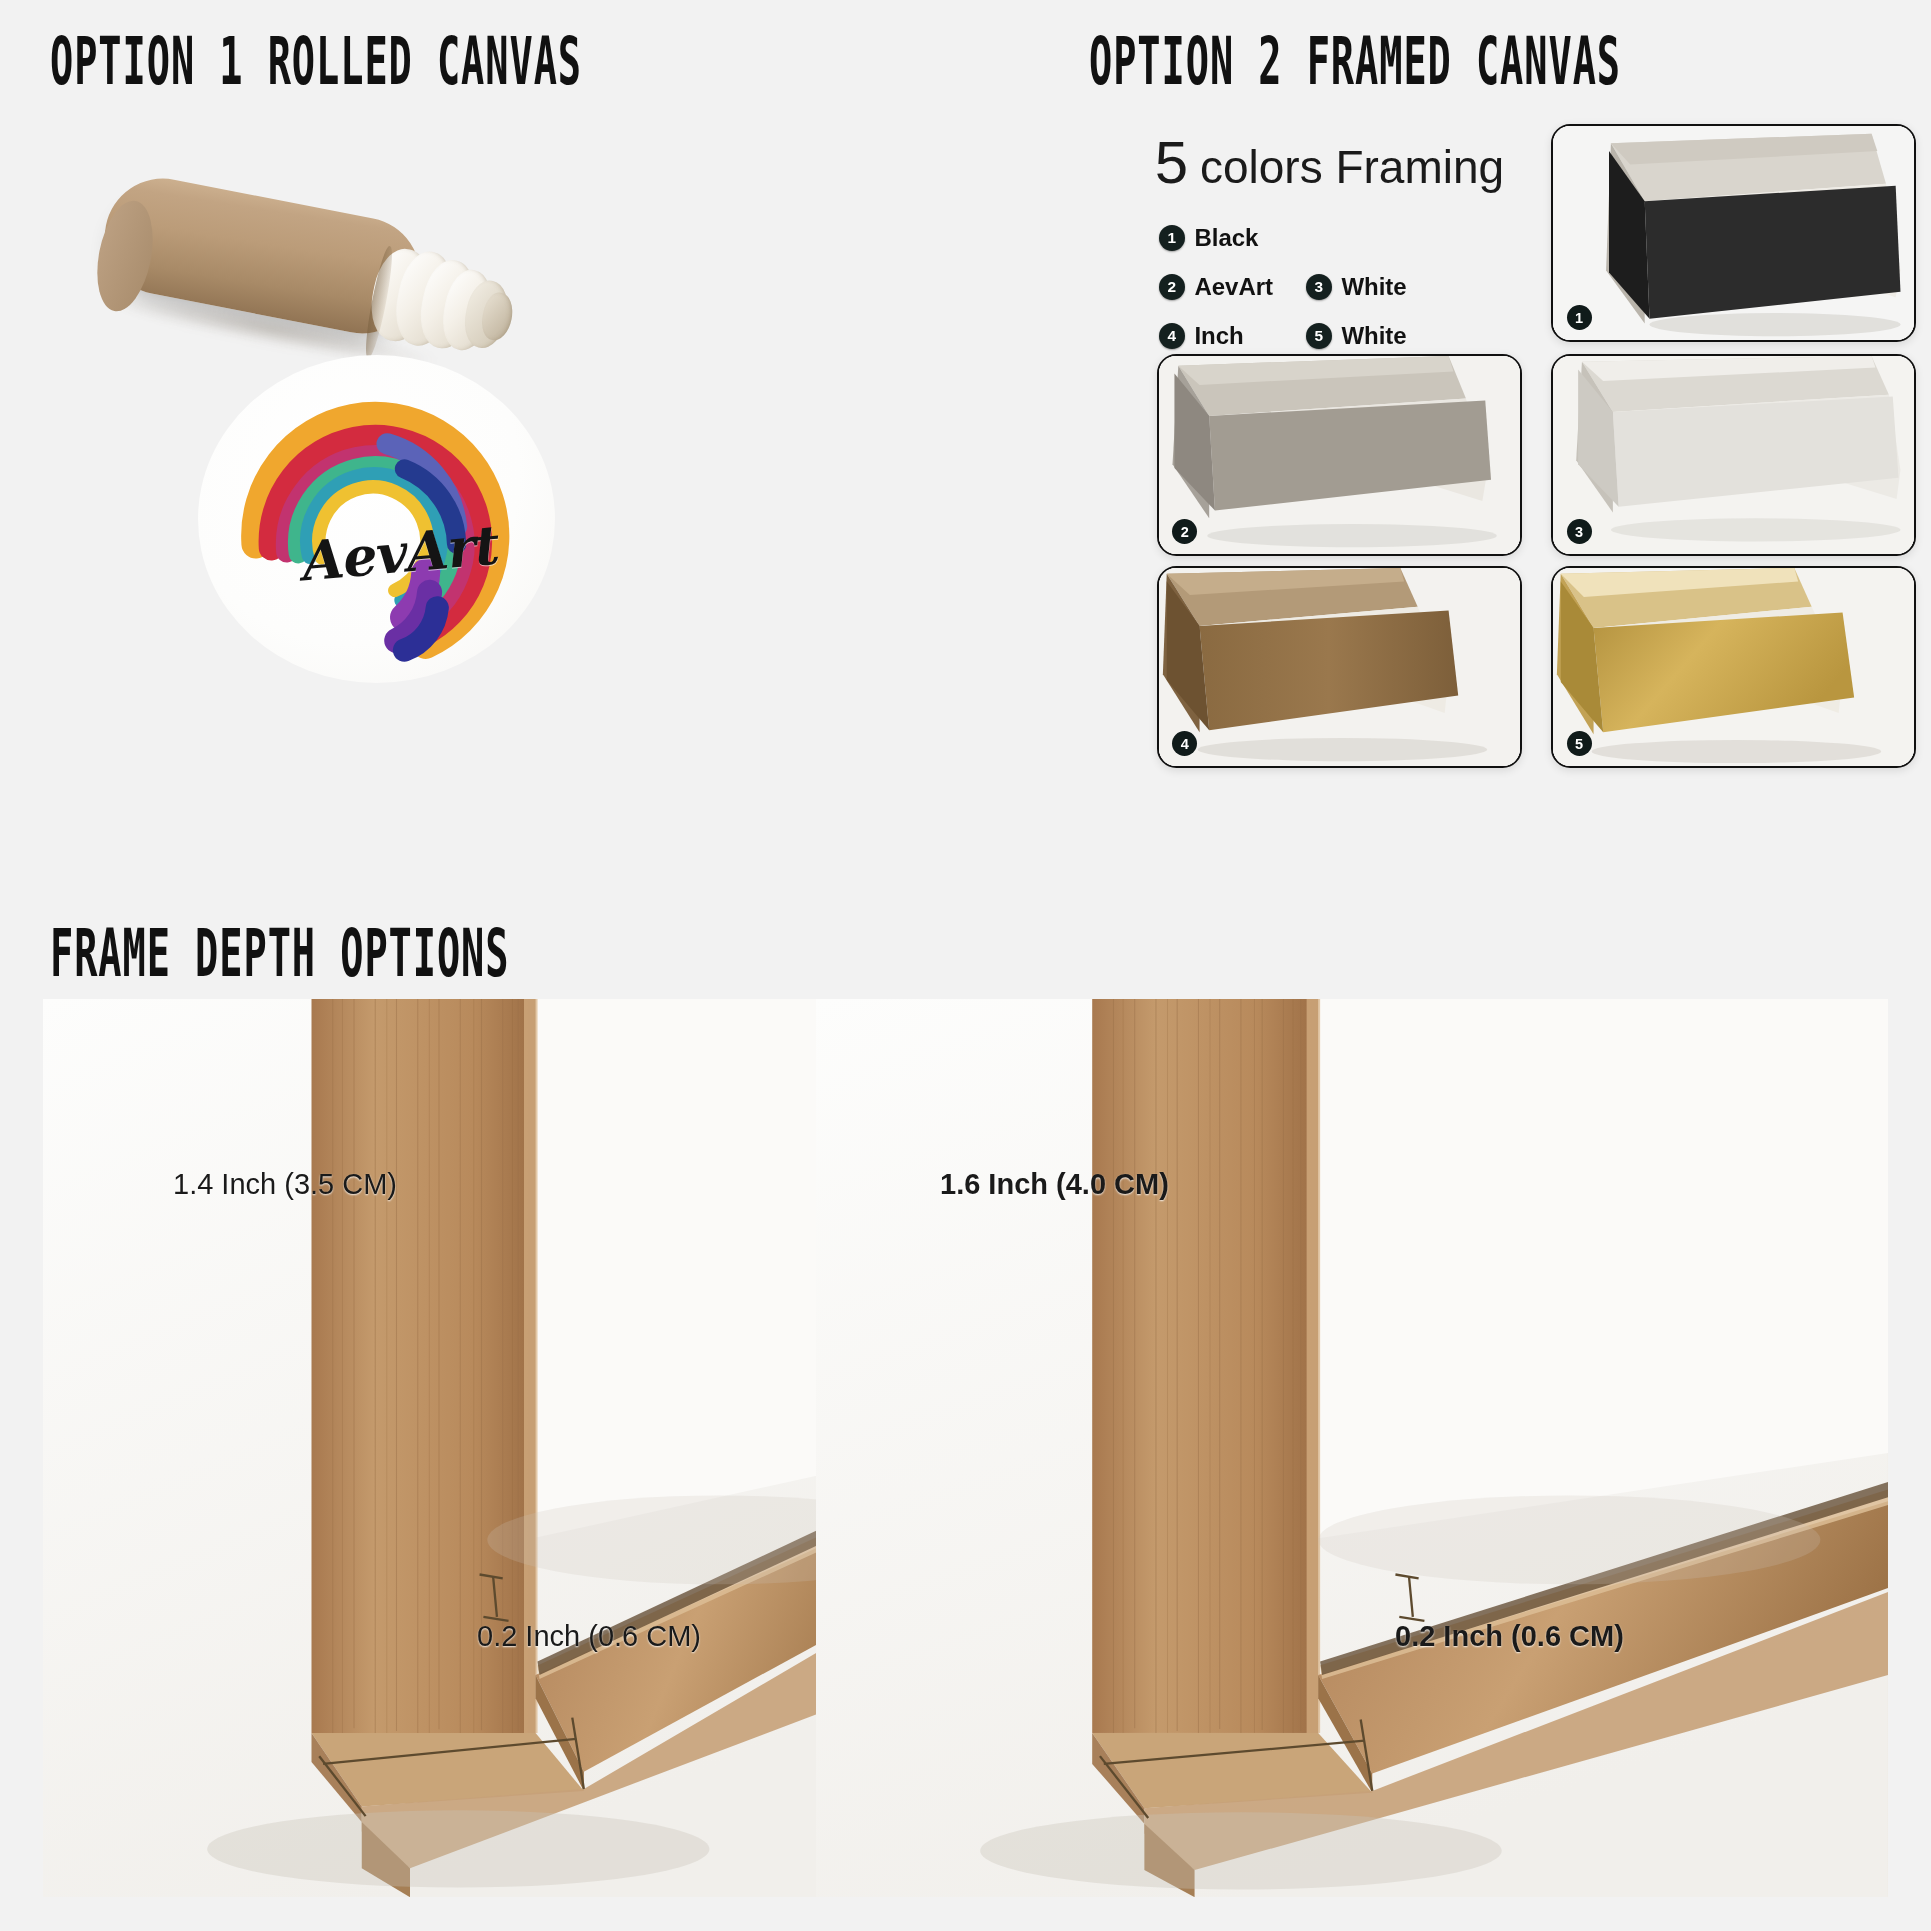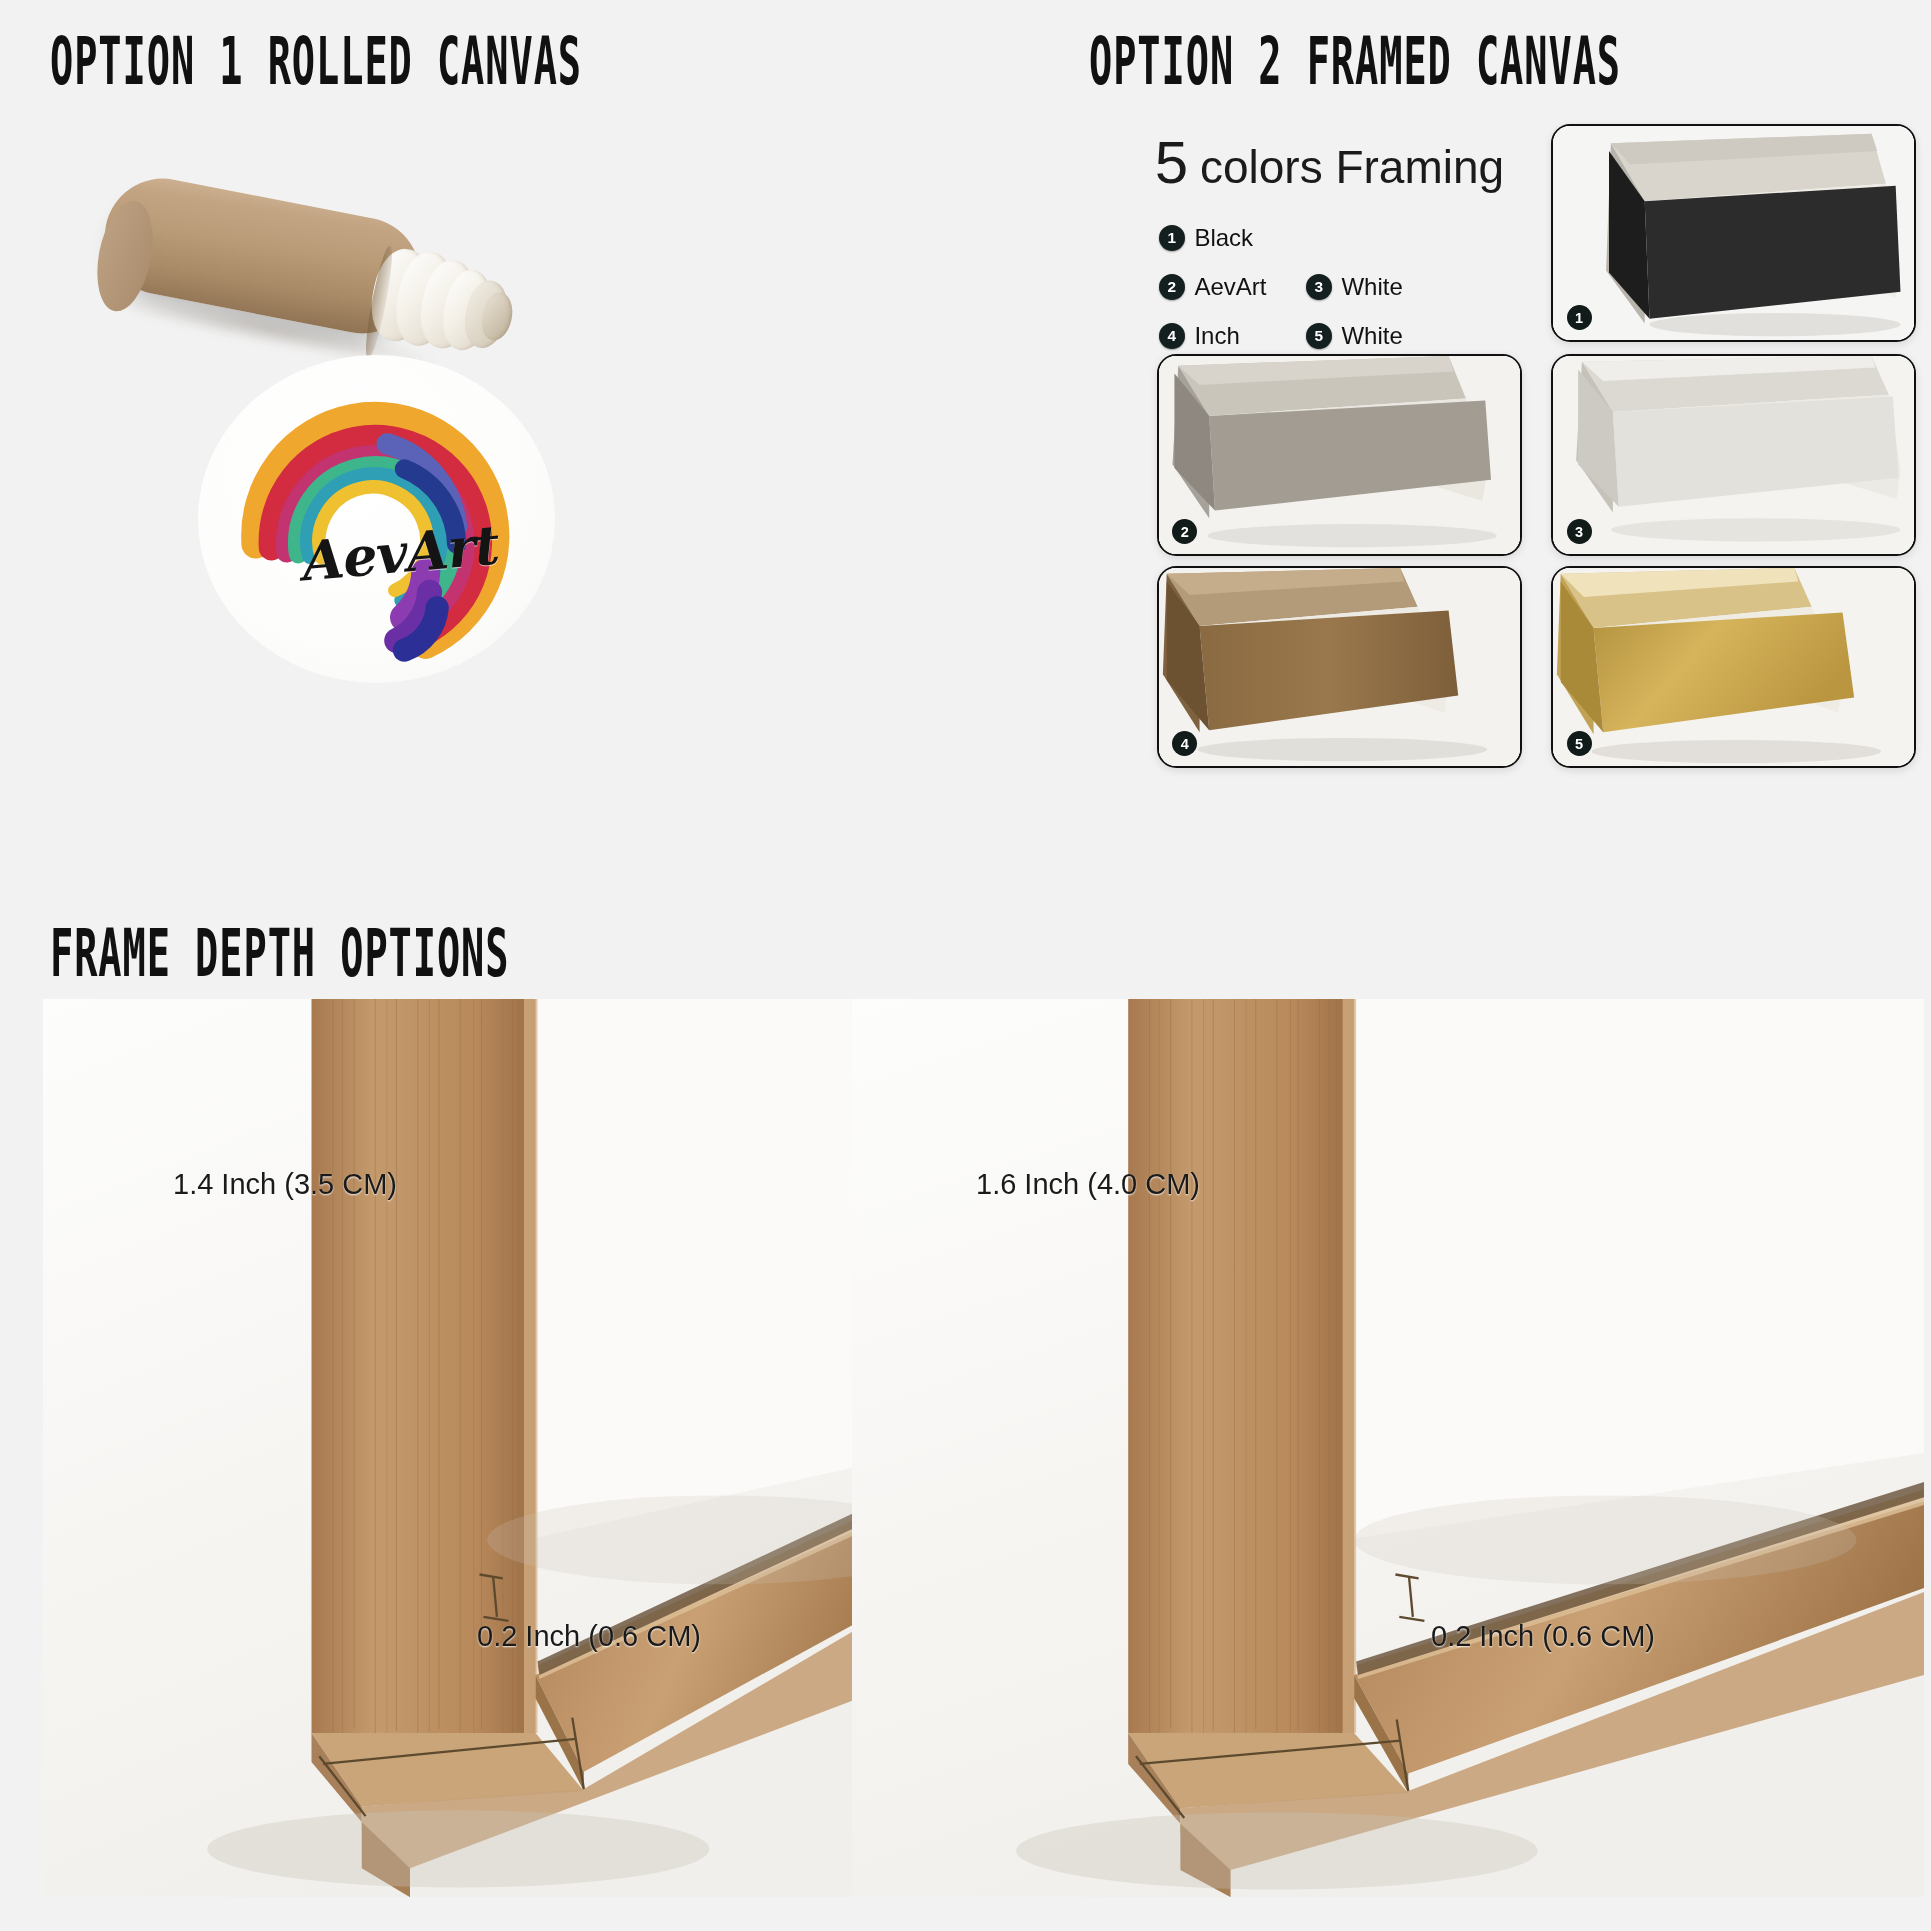--- a/index.html
+++ b/index.html
@@ -90,21 +90,21 @@
   .legend-row{display:flex;align-items:center;margin-bottom:21px;}
   .legend-cell{display:flex;align-items:center;width:147px;}
   .badge{
     width:26px;height:26px;border-radius:50%;
     background:#14201f;color:#fff;
     font-size:15.4px;font-weight:700;
     display:flex;align-items:center;justify-content:center;
     flex:0 0 auto;margin-right:9.7px;
     box-shadow:0 1px 1.9px rgba(0,0,0,.35);
   }
-  .legend-label{font-size:24px;font-weight:400;color:#121212;}
+  .legend-label{font-size:24px;font-weight:700;color:#121212;}
 
   
   .fcard{
     position:absolute;
     border:2.9px solid #101010;
     border-radius:19.3px;
     overflow:hidden;
     background:#f4f4f4;
     box-shadow:0 2.9px 8.7px rgba(0,0,0,.10);
   }
@@ -117,21 +117,21 @@
   .fcard .cbadge{
     position:absolute;left:13.5px;bottom:9.7px;
     width:25px;height:25px;border-radius:50%;
     background:#101b1a;color:#fff;font-size:14.5px;font-weight:700;
     display:flex;align-items:center;justify-content:center;z-index:5;
   }
 
   
   .depth-panel{position:absolute;top:999px;width:877px;height:898px;background:#a16207;overflow:hidden;}
   #dp-left{left:43px;}
-  #dp-right{left:852px;width:1072px;}
+  #dp-right{left:816px;width:1072px;font-weight:bold;}
   .depth-photo{position:absolute;inset:0;}
 
   .dim-label{
     position:absolute;
     font-size:29px;color:#1a1a1a;
     white-space:nowrap;
     text-shadow:0 1px 1.9px rgba(255,255,255,.85);
   }
 </style>
 </head>

